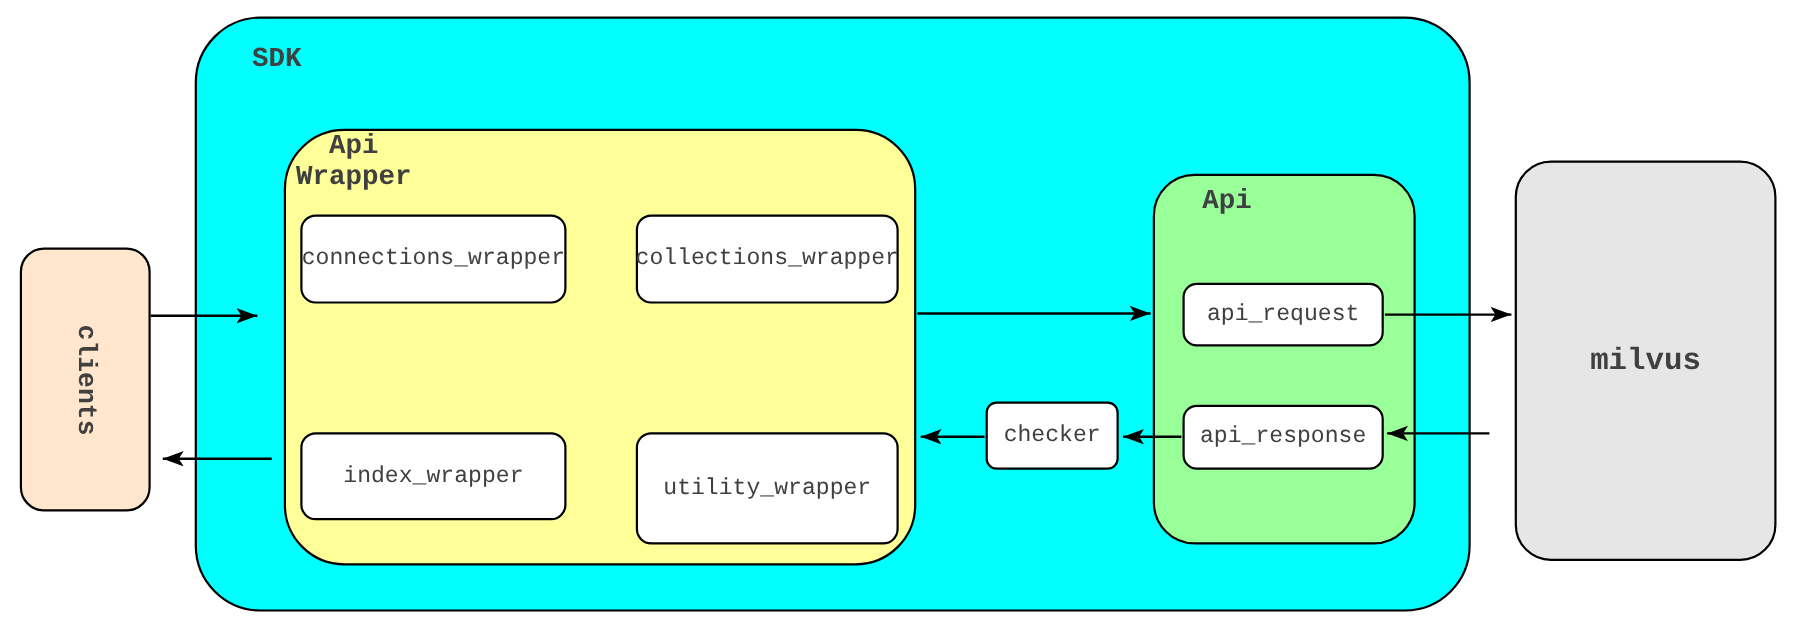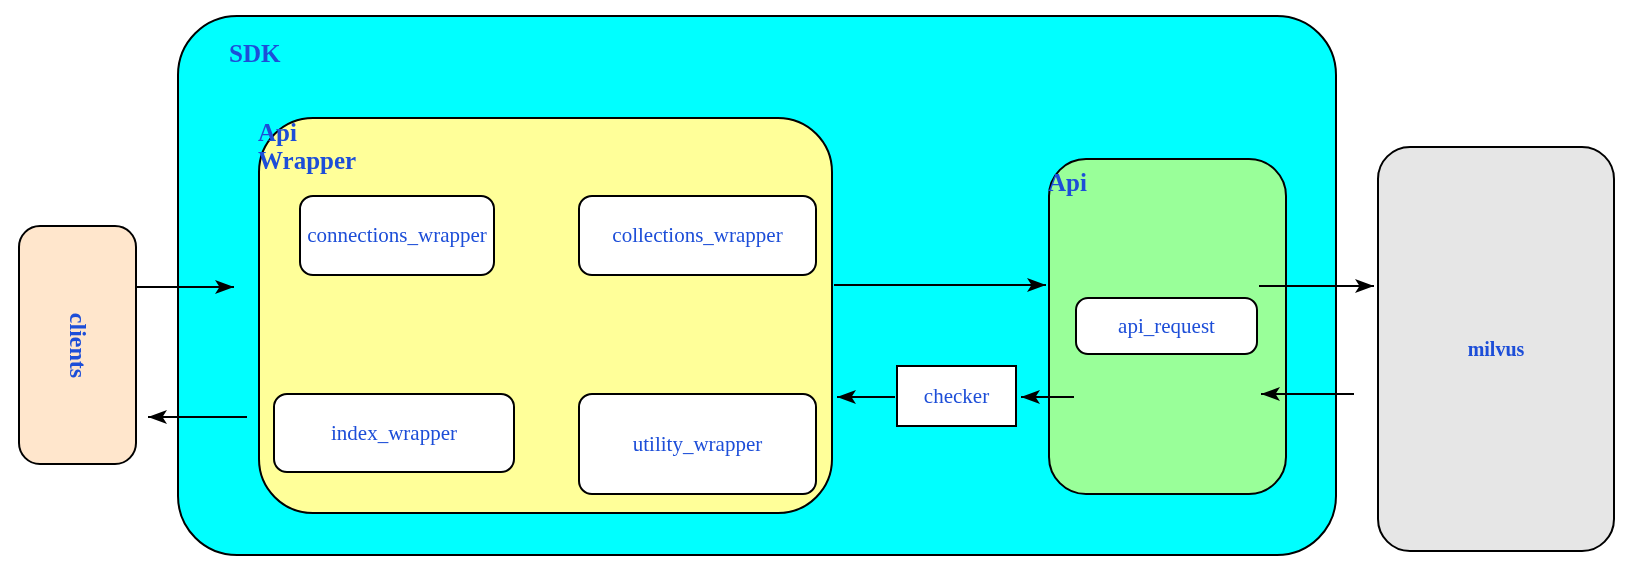--- a/index.html
+++ b/index.html
@@ -5,35 +5,35 @@
   html, body {
     margin: 0;
     padding: 0;
     background: #ffffff;
   }
   .canvas {
     position: relative;
     width: 1634px;
     height: 574px;
     background: #ffffff;
-    font-family: Liberation Serif, serif;
-    color: #1d4ed8;
+    font-family: Liberation Mono, monospace;
+    color: #404040;
     overflow: hidden;
   }
   .box {
     position: absolute;
     box-sizing: border-box;
     border: 2.5px solid #000000;
   }
   .container-label {
     position: absolute;
     font-weight: bold;
     font-size: 25px;
     line-height: 28px;
-    text-align: left;
+    text-align: center;
     white-space: nowrap;
   }
   .sdk-box {
     left: 177px; top: 15px; width: 1160px; height: 541px;
     background: #00FFFF;
     border-radius: 60px;
   }
   .sdk-label { left: 229px; top: 40px; text-align: left; }
   .wrapper-box {
     left: 258px; top: 117px; width: 575px; height: 397px;
@@ -41,25 +41,25 @@
     border-radius: 55px;
   }
   .wrapper-label { left: 258px; top: 119px; width: 127px; }
   .gateway-box {
     left: 1048px; top: 158px; width: 239px; height: 337px;
     background: #99FF99;
     border-radius: 38px;
   }
   .gateway-label { left: 1048px; top: 169px; width: 135px; }
   .milvus-box {
-    left: 1377px; top: 146px; width: 238px; height: 406px;
+    left: 1377px; top: 146px; width: 238px; height: 364px;
     background: #E6E6E6;
     border-radius: 33px;
     display: flex; align-items: center; justify-content: center;
-    font-weight: bold; font-size: 20px;
+    font-weight: bold; font-size: 28px;
   }
   .clients-box {
     left: 18px; top: 225px; width: 119px; height: 240px;
     background: #FFE6CC;
     border-radius: 22px;
     display: flex; align-items: center; justify-content: center;
   }
   .clients-box .vtext {
     transform: rotate(90deg);
     white-space: nowrap;
@@ -69,28 +69,28 @@
   .module {
     position: absolute;
     box-sizing: border-box;
     background: #ffffff;
     border: 2px solid #000000;
     border-radius: 14px;
     display: flex; align-items: center; justify-content: center;
     font-size: 21px;
     white-space: nowrap;
   }
-  .m-connections { left: 273px; top: 195px; width: 196px; height: 81px; margin-left: 26px; }
+  .m-connections { left: 273px; top: 195px; width: 242px; height: 81px; }
   .m-collections { left: 578px; top: 195px; width: 239px; height: 81px; }
   .m-schema     { left: 273px; top: 295px; width: 242px; height: 80px; }
   .m-partition  { left: 578px; top: 295px; width: 239px; height: 80px; }
   .m-index      { left: 273px; top: 393px; width: 242px; height: 80px; }
   .m-utility    { left: 578px; top: 393px; width: 239px; height: 102px; }
-  .m-checker    { left: 896px; top: 365px; width: 121px; height: 62px; border-radius: 0; }
-  .m-request    { left: 1075px; top: 257px; width: 183px; height: 58px; border-radius: 13px; margin-top: 40px; }
+  .m-checker    { left: 896px; top: 365px; width: 121px; height: 62px; border-radius: 10px; }
+  .m-request    { left: 1075px; top: 257px; width: 183px; height: 58px; border-radius: 13px; }
   .m-response   { left: 1075px; top: 368px; width: 183px; height: 59px; border-radius: 13px; }
   .arrow-layer {
     position: absolute;
     left: 0; top: 0;
     width: 1634px; height: 574px;
     pointer-events: none;
   }
   .arrow-layer line {
     stroke: #000000;
     stroke-width: 2.2px;
@@ -136,20 +136,23 @@
     <span>utility_wrapper</span>
   </div>
 
   <div class="module m-checker">
     <span>checker</span>
   </div>
 
   <div class="module m-request">
     <span>api_request</span>
   </div>
+  <div class="module m-response">
+    <span>api_response</span>
+  </div>
 
   <svg class="arrow-layer" width="1634" height="574" viewBox="0 0 1634 574" xmlns="http://www.w3.org/2000/svg">
     <defs>
       <marker id="ah" markerUnits="userSpaceOnUse" markerWidth="20" markerHeight="15" refX="19" refY="7" orient="auto">
         <path d="M0,0 L19,7 L0,14 L4.5,7 Z" fill="#000000"></path>
       </marker>
     </defs>
     <line x1="137" y1="287" x2="234" y2="287" marker-end="url(#ah)"></line>
     <line x1="247" y1="417" x2="148" y2="417" marker-end="url(#ah)"></line>
     <line x1="834" y1="285" x2="1046" y2="285" marker-end="url(#ah)"></line>

